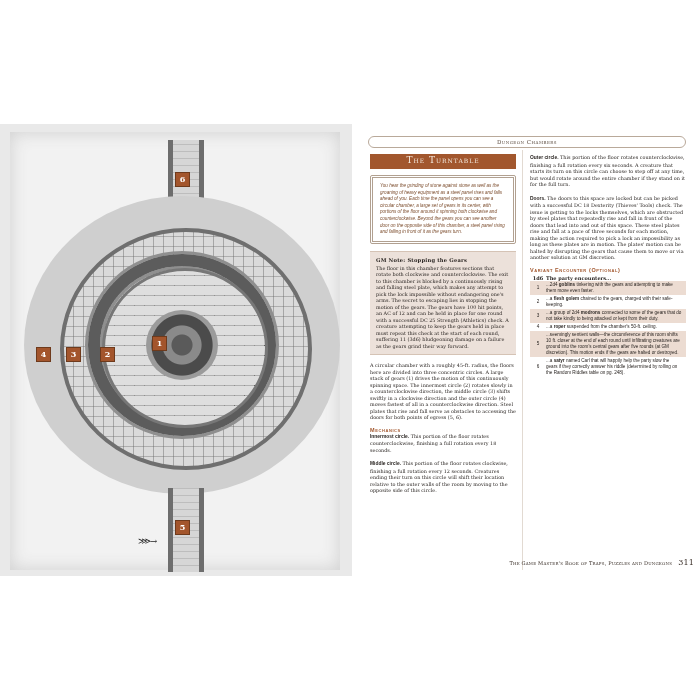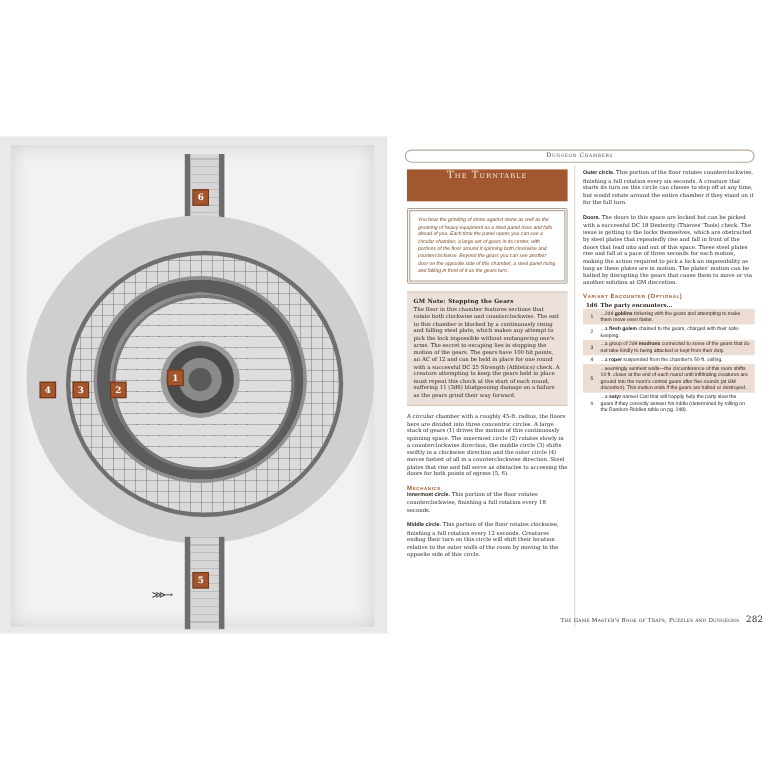--- a/index.html
+++ b/index.html
@@ -19,21 +19,21 @@
   .ring.core{left:136px;top:178px;width:72px;height:70px;background:radial-gradient(circle,#5a5a5a 0 20%,#8a8a8a 22% 38%,#4b4b4b 40% 60%,#9b9b9b 62% 80%,#555 82% 100%);}
   .marker{position:absolute;width:13px;height:13px;background:#a3552c;color:#fff;font-size:8px;font-weight:bold;line-height:13px;text-align:center;border:1px solid #6e3a1c;}
   .entry-arrow{position:absolute;left:128px;top:404px;font-size:9px;color:#222;letter-spacing:-1px;}
   
   .right-page{position:absolute;left:352px;top:0;width:348px;height:452px;background:#fff;}
   .gutter{position:absolute;left:352px;top:0;width:6px;height:452px;background:linear-gradient(90deg,#d8d8d8,#ffffff);}
   .running-head{position:absolute;left:16px;top:12px;width:316px;height:10px;border:1px solid #b9a99a;border-radius:6px;font-size:5.5px;letter-spacing:.5px;text-align:center;line-height:10px;color:#5a4a3e;font-variant:small-caps;}
   .col-divider{position:absolute;left:170px;top:26px;width:1px;height:420px;background:#e2dad2;}
   .colL{position:absolute;left:18px;top:30px;width:146px;}
   .colR{position:absolute;left:178px;top:30px;width:156px;}
-  .title-bar{background:#a2572e;color:#f6ece1;text-align:center;font-size:9px;letter-spacing:1px;height:29px;line-height:13px;font-variant:small-caps;}
+  .title-bar{background:#a2572e;color:#f6ece1;text-align:center;font-size:9px;letter-spacing:1px;height:15px;line-height:13px;font-variant:small-caps;}
   .readaloud{margin-top:6px;border:3px double #b1a090;padding:5px 7px;font-family:"Liberation Sans",sans-serif;font-style:italic;color:#7a4a2a;font-size:4.6px;line-height:6.6px;border-radius:2px;}
   .gmnote{margin-top:7px;background:#ece1da;padding:5px 6px;border-top:1px solid #d5c3b5;border-bottom:1px solid #d5c3b5;}
   .gmnote h4{margin:0 0 2px 0;font-size:5.2px;font-weight:bold;letter-spacing:.2px;}
   .body{font-size:4.9px;line-height:6.5px;margin:0;}
   .para{font-size:4.9px;line-height:6.5px;margin:7px 0 0 0;}
   .subhead{margin-top:6px;font-family:"Liberation Sans",sans-serif;font-size:5.5px;color:#a2572e;font-weight:bold;letter-spacing:.6px;font-variant:small-caps;}
   .lead{font-weight:bold;font-family:"Liberation Sans",sans-serif;}
   .table-head{display:flex;font-size:5px;font-weight:bold;margin-top:2px;}
   .table-head .d{width:16px;text-align:center;}
   .row{display:flex;font-family:"Liberation Sans",sans-serif;font-size:4.6px;line-height:6px;padding:1px 0;}
@@ -116,16 +116,16 @@
         <span class="d">5</span>
         <span class="t"><span>...seemingly sentient walls—the circumference of this room shifts 10 ft. closer at the end of each round until infiltrating creatures are ground into the room's central gears after five rounds (at GM discretion). This motion ends if the gears are halted or destroyed.</span></span>
       </div>
       <div class="row">
         <span class="d">6</span>
         <span class="t"><span>...a </span><b>satyr</b><span> named Carl that will happily help the party slow the gears if they correctly answer his riddle (determined by rolling on the Random Riddles table on pg. 248).</span></span>
       </div>
     </div>
 
     <div class="footer">
-      <span>The Game Master's Book of Traps, Puzzles and Dungeons</span><span class="pg">282</span>
+      <span>The Game Master's Book of Traps, Puzzles and Dungeons</span><span class="pg">311</span>
     </div>
   </div>
 </div>
 
 </body></html>

